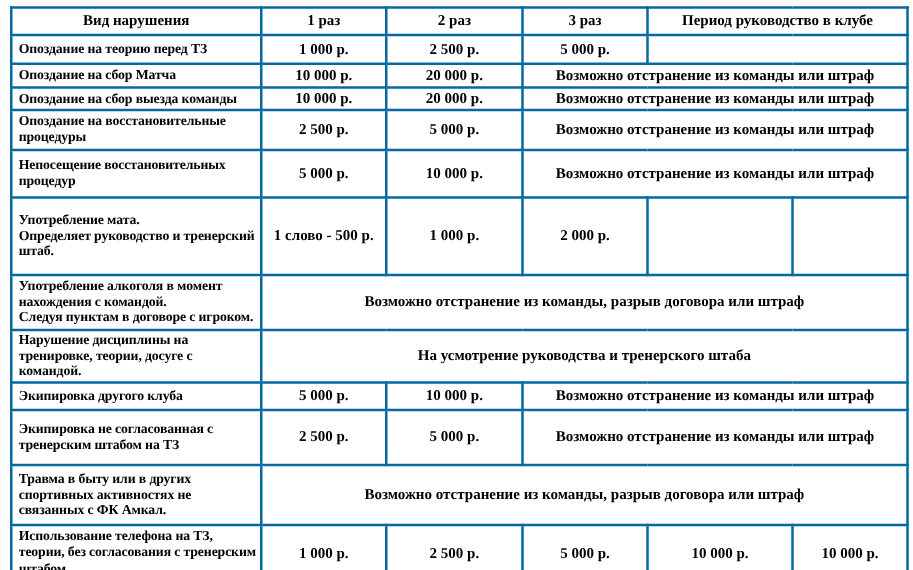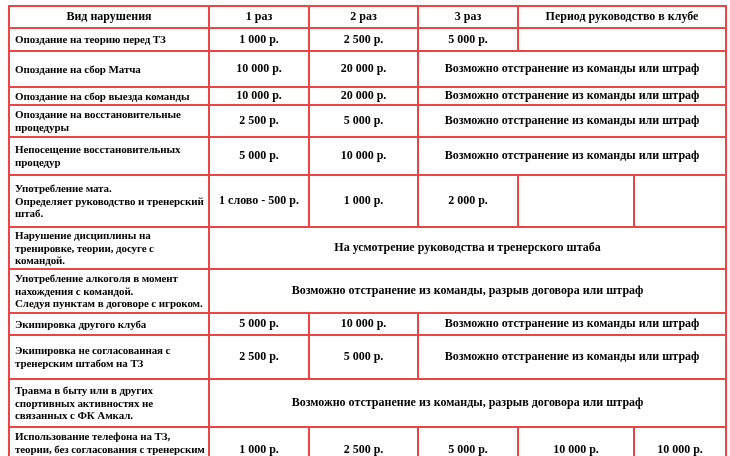--- a/index.html
+++ b/index.html
@@ -11,21 +11,21 @@
   .sheet{padding:5px 0 0 8px;}
   table{
     border-collapse:collapse;
     table-layout:fixed;
     width:717px;
     background:#ffffff;
     color:#000000;
     font-weight:bold;
   }
   th,td{
-    border:2px solid #ef4444;
+    border:2px solid #0369a1;
     text-align:center;
     vertical-align:middle;
     padding:1px 3px;
     font-size:12px;
     line-height:1.15;
     white-space:nowrap;
     overflow:hidden;
   }
   td.v{
     text-align:left;
@@ -65,21 +65,21 @@
   </tr>
 
   <tr style="height:23px">
     <td class="v">Опоздание на  теорию перед ТЗ</td>
     <td>1 000 р.</td>
     <td>2 500 р.</td>
     <td>5 000 р.</td>
     <td colspan="2"></td>
   </tr>
 
-  <tr style="height:36px">
+  <tr style="height:19px">
     <td class="v">Опоздание на сбор Матча</td>
     <td>10 000 р.</td>
     <td>20 000 р.</td>
     <td colspan="3">Возможно отстранение из команды или штраф</td>
   </tr>
 
   <tr style="height:18px">
     <td class="v">Опоздание на сбор выезда команды</td>
     <td>10 000 р.</td>
     <td>20 000 р.</td>
@@ -94,39 +94,39 @@
   </tr>
 
   <tr style="height:38px">
     <td class="v">Непосещение восстановительных процедур</td>
     <td>5 000 р.</td>
     <td>10 000 р.</td>
     <td colspan="3">Возможно отстранение из команды или штраф</td>
   </tr>
 
 
-  <tr style="height:52px">
+  <tr style="height:62px">
     <td class="v">Употребление мата.
  Определяет руководство и тренерский штаб.</td>
     <td>1 слово - 500 р.</td>
     <td>1 000 р.</td>
     <td>2 000 р.</td>
     <td></td>
     <td></td>
   </tr>
 
-  <tr style="height:33px">
-    <td class="v">Нарушение дисциплины на тренировке, теории, досуге с командой.</td>
-    <td colspan="5">На усмотрение руководства и тренерского штаба</td>
-  </tr>
-
   <tr style="height:44px">
     <td class="v">Употребление алкоголя в момент нахождения с командой.
 Следуя пунктам в договоре с игроком.</td>
     <td colspan="5">Возможно отстранение из команды, разрыв договора или штраф</td>
+  </tr>
+
+  <tr style="height:33px">
+    <td class="v">Нарушение дисциплины на тренировке, теории, досуге с командой.</td>
+    <td colspan="5">На усмотрение руководства и тренерского штаба</td>
   </tr>
 
   <tr style="height:22px">
     <td class="v">Экипировка другого клуба</td>
     <td>5 000 р.</td>
     <td>10 000 р.</td>
     <td colspan="3">Возможно отстранение из команды или штраф</td>
   </tr>
 
   <tr style="height:44px">

